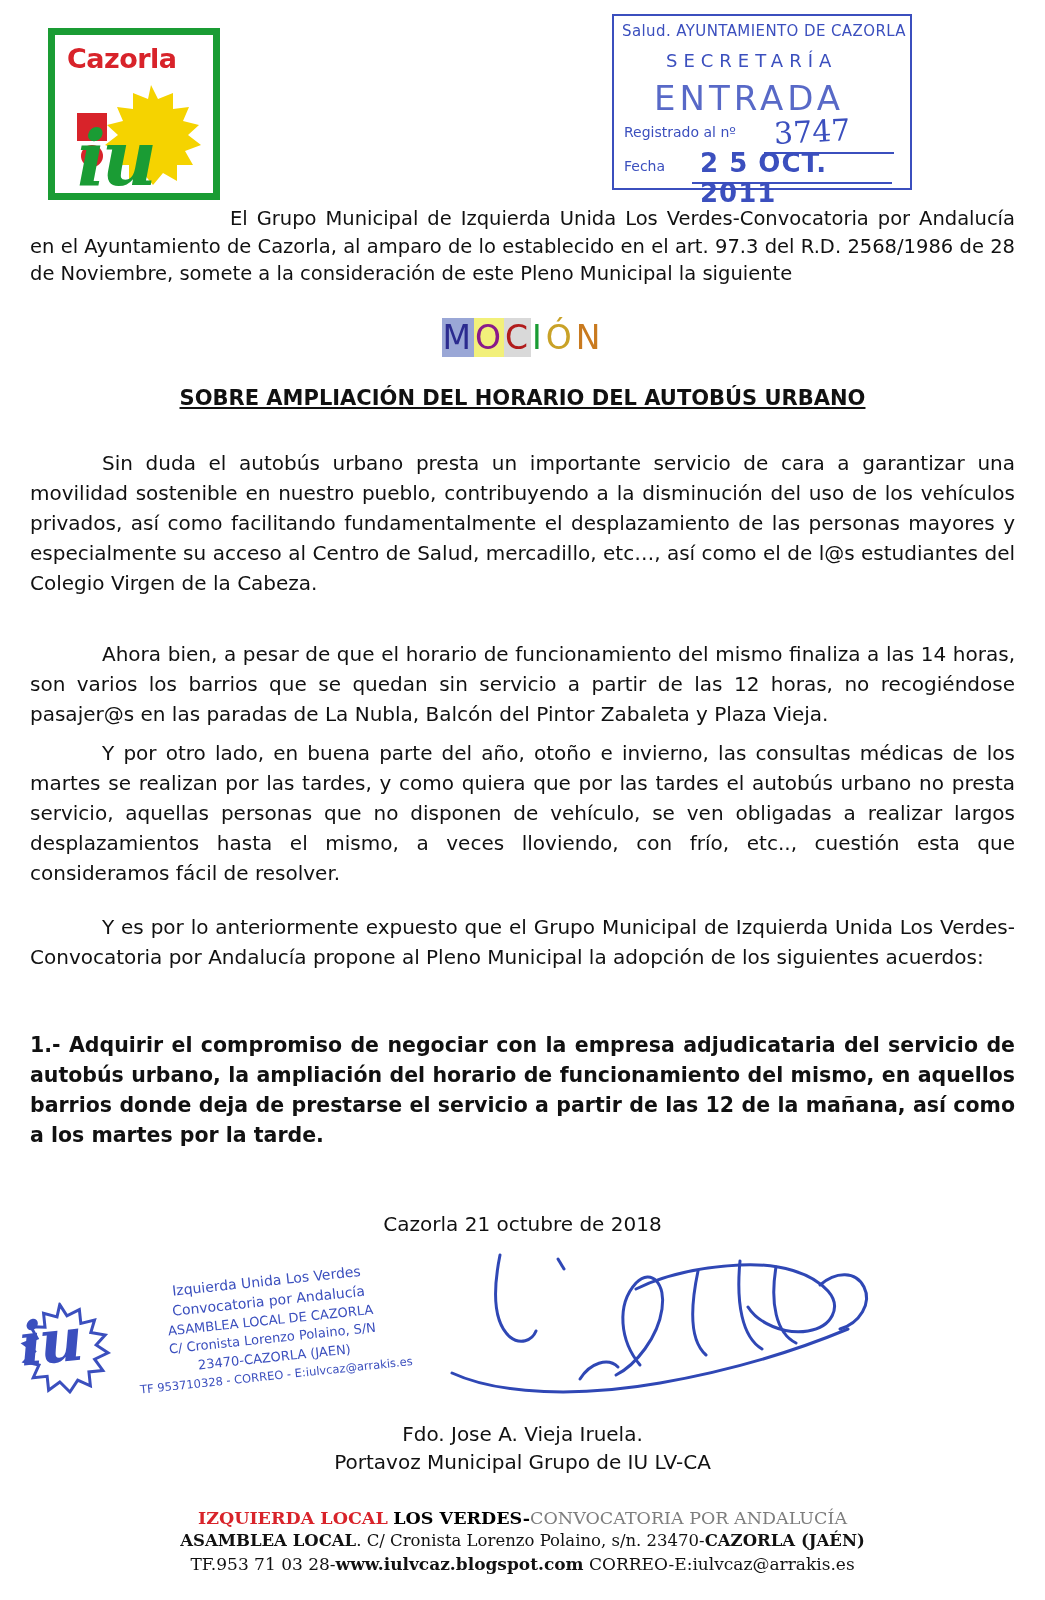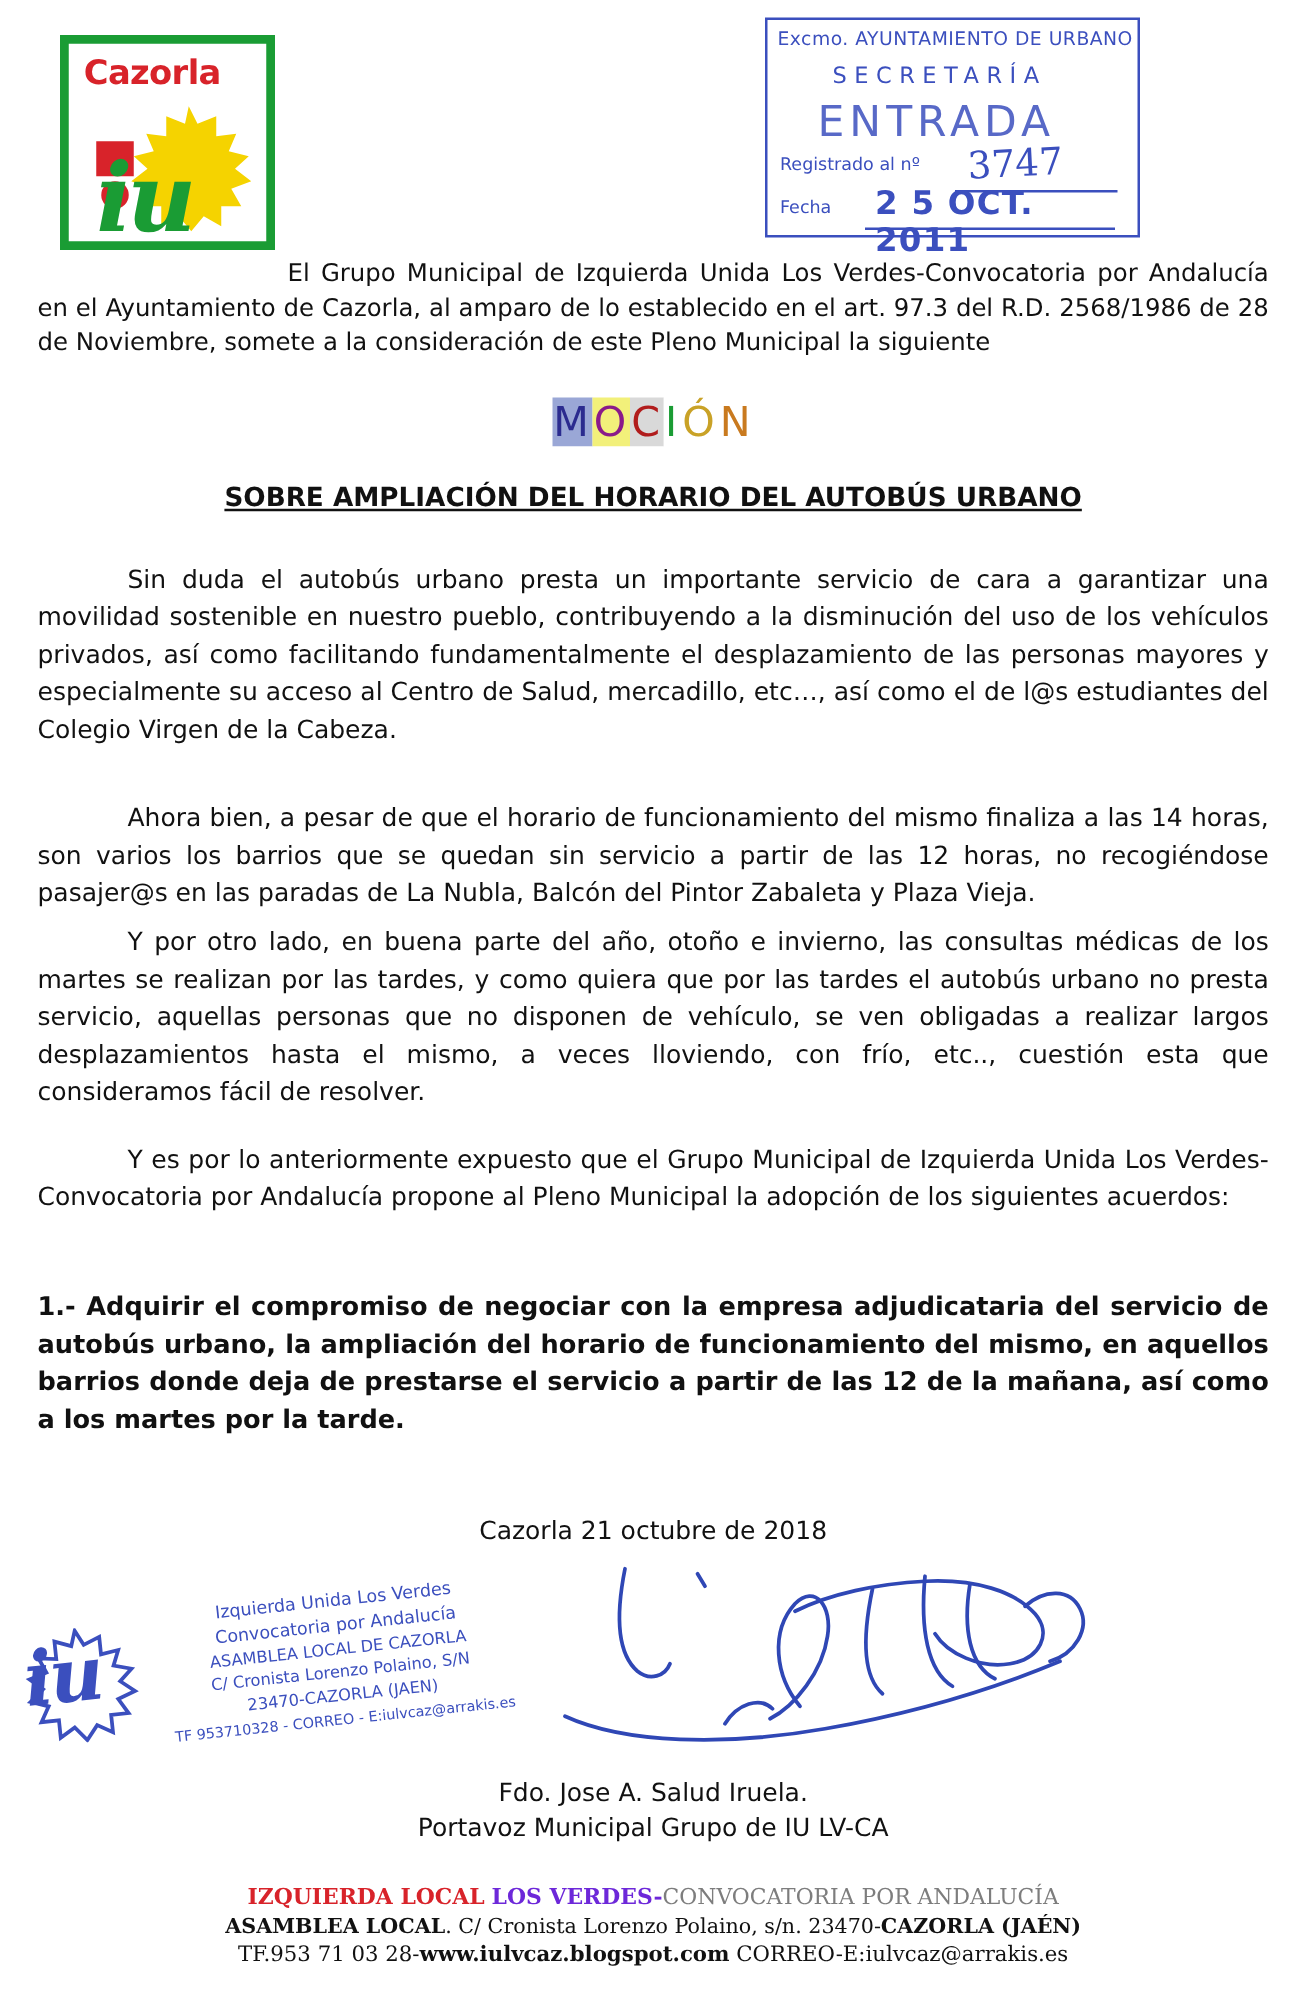--- a/index.html
+++ b/index.html
@@ -300,21 +300,21 @@
     position: absolute;
     left: 0;
     top: 1506px;
     width: 1045px;
     text-align: center;
     font-family: "DejaVu Serif", serif;
     font-size: 17.5px;
     line-height: 1.38;
   }
   .footer .f1 .red { color: #d8232a; font-weight: bold; }
-  .footer .f1 .green { color: #6d28d9; font-weight: bold; }
+  .footer .f1 .green { color: #000000; font-weight: bold; }
   .footer .f1 .grey { color: #7d7d7d; }
   .footer .f2 { font-size: 16.5px; }
   .footer .f2 b { font-weight: bold; }
   .footer .f3 { font-size: 17px; }
   .footer .f3 b { font-weight: bold; }
 </style>
 </head>
 <body>
 
 <div class="logo-iu">
@@ -323,21 +323,21 @@
       <path d="M56 2 L63 16 L78 10 L78 26 L94 24 L88 38 L104 42 L93 52 L106 62 L90 68 L98 82 L82 82 L82 98 L68 90 L58 102 L48 90 L34 98 L34 82 L18 82 L26 68 L10 62 L23 52 L12 42 L28 38 L22 24 L38 26 L38 10 L53 16 Z" fill="#f5d300"></path>
     </svg>
   </div>
   <div class="cazorla-word">Cazorla</div>
   <div class="redsq"></div>
   <div class="dot"></div>
   <div class="iu-letters">iu</div>
 </div>
 
 <div class="stamp">
-  <div class="s-line1">Excmo. AYUNTAMIENTO DE URBANO</div>
+  <div class="s-line1">Salud. AYUNTAMIENTO DE CAZORLA</div>
   <div class="s-line2">SECRETARÍA</div>
   <div class="s-line3">ENTRADA</div>
   <div class="s-reg">Registrado al nº</div>
   <div class="s-regnum">3747</div>
   <div class="s-underline1"></div>
   <div class="s-fecha">Fecha</div>
   <div class="s-date">2 5 OCT. 2011</div>
   <div class="s-underline2"></div>
 </div>
 
@@ -388,21 +388,21 @@
       <path d="M300 16 C296 58, 302 92, 322 104"></path>
       <path d="M336 22 C330 58, 336 88, 356 98"></path>
       <path d="M380 40 C396 26, 416 26, 424 42 C432 58, 420 78, 400 84"></path>
       <path d="M12 128 C60 150, 140 152, 220 138 C300 124, 360 104, 408 84"></path>
       <path d="M140 134 C150 118, 168 112, 178 122"></path>
     </g>
   </svg>
 </div>
 
 <div class="signer">
-  <span>Fdo. Jose A. Salud Iruela.</span>
+  <span>Fdo. Jose A. Vieja Iruela.</span>
   <span class="ln2">Portavoz Municipal Grupo de IU LV-CA</span>
 </div>
 
 <div class="footer">
   <div class="f1">
     <span class="red">IZQUIERDA LOCAL</span>
     <span class="green">LOS VERDES-</span><span class="grey">CONVOCATORIA POR ANDALUCÍA</span>
   </div>
   <div class="f2">
     <b>ASAMBLEA LOCAL</b><span>. C/ Cronista Lorenzo Polaino, s/n. 23470-</span><b>CAZORLA (JAÉN)</b>

